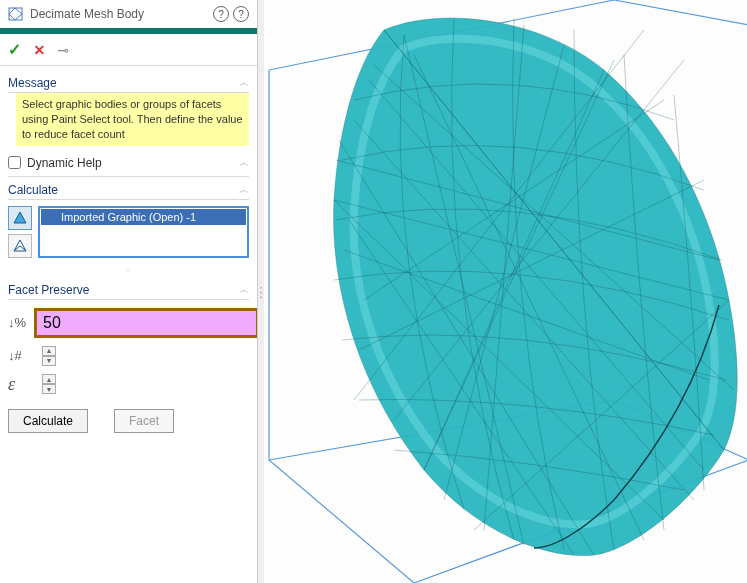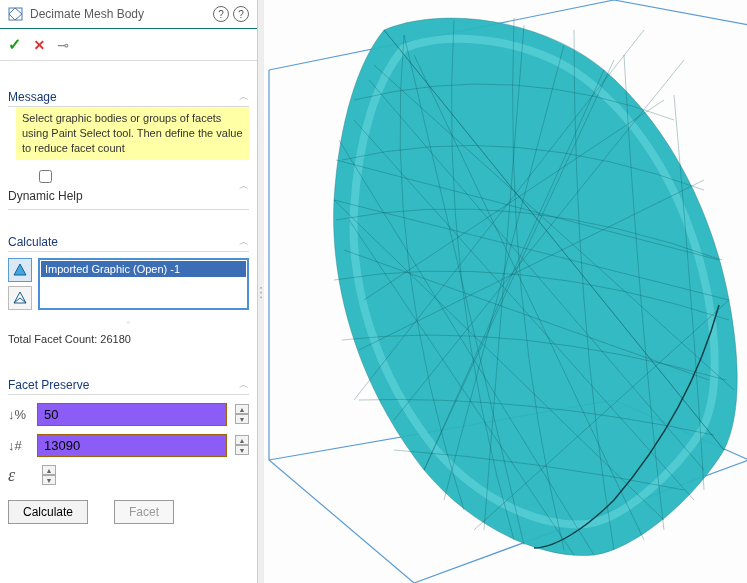--- a/index.html
+++ b/index.html
@@ -18,75 +18,75 @@
     background: #fff;
     border-right: 1px solid #ccc;
     display: flex;
     flex-direction: column;
   }
   .titlebar {
     display: flex;
     align-items: center;
     gap: 6px;
     padding: 6px 8px;
-    border-bottom: 1px solid #0f766e;
+    border-bottom: 6px solid #0f766e;
   }
   .titlebar .title-icon { width:16px; height:16px; }
   .titlebar .title-text { flex:1; font-size:12px; color:#5a5a5a;}
   .help-icons { display:flex; gap:4px; align-items:center; }
   .help-icon {
     width:16px; height:16px; border-radius:50%;
     border:1px solid #666; display:flex; align-items:center; justify-content:center;
     font-size:10px; color:#555; cursor:pointer; background:#fff;
   }
   .confirm-row {
     display:flex; align-items:center; gap:12px;
     padding:6px 8px; border-bottom:1px solid #d9d9d9;
   }
   .check-icon { color:#1a9c1a; font-size:16px; font-weight:bold; cursor:pointer; }
   .x-icon { color:#d33; font-size:14px; font-weight:bold; cursor:pointer; }
   .pin-icon { color:#888; font-size:14px; cursor:pointer; }
   .content { flex:1; overflow-y:auto; padding: 4px 8px 12px 8px; }
   .section-header {
     display:flex; justify-content:space-between;
     color:#193a7a; font-size:12px; padding:6px 0 2px 0;
-    border-bottom:1px solid #d9d9d9; cursor:default;margin-top:19px;
+    border-bottom:1px solid #d9d9d9; cursor:default;
   }
   .chevron { font-size:10px; color:#888; cursor:pointer; }
   .message-body {
     background:#ffffa6;
     padding:4px 6px; font-size:11px; line-height:1.35;
     color:#333; margin-bottom:4px;margin-left:8px;
   }
   .dynamic-help { display:flex; align-items:center; justify-content:space-between; padding:6px 0; border-bottom:1px solid #d9d9d9;}
-  .checkbox-row { display:flex; align-items:center; gap:6px; padding:6px 0;flex-direction:column;}
+  .checkbox-row { display:flex; align-items:center; gap:6px; padding:6px 0;}
   input[type="checkbox"] { accent-color:#333; width:13px; height:13px;}
   .selections-body { display:flex; gap:6px; padding:6px 0;}
   .sel-icons { display:flex; flex-direction:column; gap:4px; }
   .sel-btn {
     width:24px; height:24px; border:1px solid #bbb; background:#f5f5f5;
     display:flex; align-items:center; justify-content:center; cursor:pointer;
   }
   .sel-btn.active { background:#dbe9f7; border-color:#5a9bd5;}
   .selection-list {
     flex:1; border:2px solid #4a90d9; background:#fff;
     min-height:48px; padding:1px;
   }
   .selection-item {
-    background:#3b6eb5; color:#fff; padding:2px 4px; font-size:11px;
+    background:#3b6eb5; color:#fff; padding:2px 20px; font-size:11px;
   }
   .spacer-handle { text-align:center; color:#aaa; font-size:8px; padding:2px 0;}
   .facet-count { padding:4px 0 8px 0; font-size:11px;}
   .reduction-body { display:flex; flex-direction:column; gap:8px; padding:8px 0;}
   .input-row { display:flex; align-items:center; gap:8px; }
   .row-icon { width:26px; text-align:left; font-size:13px; color:#555; }
   .row-icon.eps { font-family:Georgia,serif; font-size:18px; font-style:italic;}
   .num-input {
-    flex:1; border:1px solid #a16207; padding:3px 6px; font-size:13px;
-    background:#8b5cf6;
+    flex:1; border:3px solid #a16207; padding:3px 6px; font-size:16px;
+    background:#f0abfc;
   }
   .spinner { display:flex; flex-direction:column; gap:0px;}
   .spinner span {
     width:14px; height:10px; border:1px solid #aaa; background:#f3f3f3;
     font-size:7px; display:flex; align-items:center; justify-content:center;
     cursor:pointer; color:#666;
   }
   .btn-row { display:flex; gap:26px; padding-top:6px; justify-content:flex-start;}
   .btn {
     padding:4px 14px; border:1px solid #999; background:#f3f3f3;
@@ -159,39 +159,37 @@
               <path d="M2 13 L8 2 L14 13 Z M2 13 L8 8 L14 13" fill="none" stroke="#1b5f8f"></path>
             </svg>
         </div>
       </div>
       <div class="selection-list">
         <div class="selection-item">Imported Graphic (Open) -1</div>
       </div>
     </div>
     <div class="spacer-handle">◦</div>
 
-    <div class="facet-count">Total Facet Count: 26180</div>
 
 
     <div class="section-header">
       <span>Facet Preserve</span>
       <span class="chevron">︿</span>
     </div>
     <div class="reduction-body">
       <div class="input-row">
         <span class="row-icon">↓%</span>
         <input class="num-input" value="50" style="">
         <div class="spinner">
           <span>▲</span>
           <span>▼</span>
         </div>
       </div>
       <div class="input-row">
         <span class="row-icon">↓#</span>
-        <input class="num-input" value="13090" style="">
         <div class="spinner">
           <span>▲</span>
           <span>▼</span>
         </div>
       </div>
       <div class="input-row">
         <span class="row-icon eps">ε</span>
         <div class="spinner">
           <span>▲</span>
           <span>▼</span>

